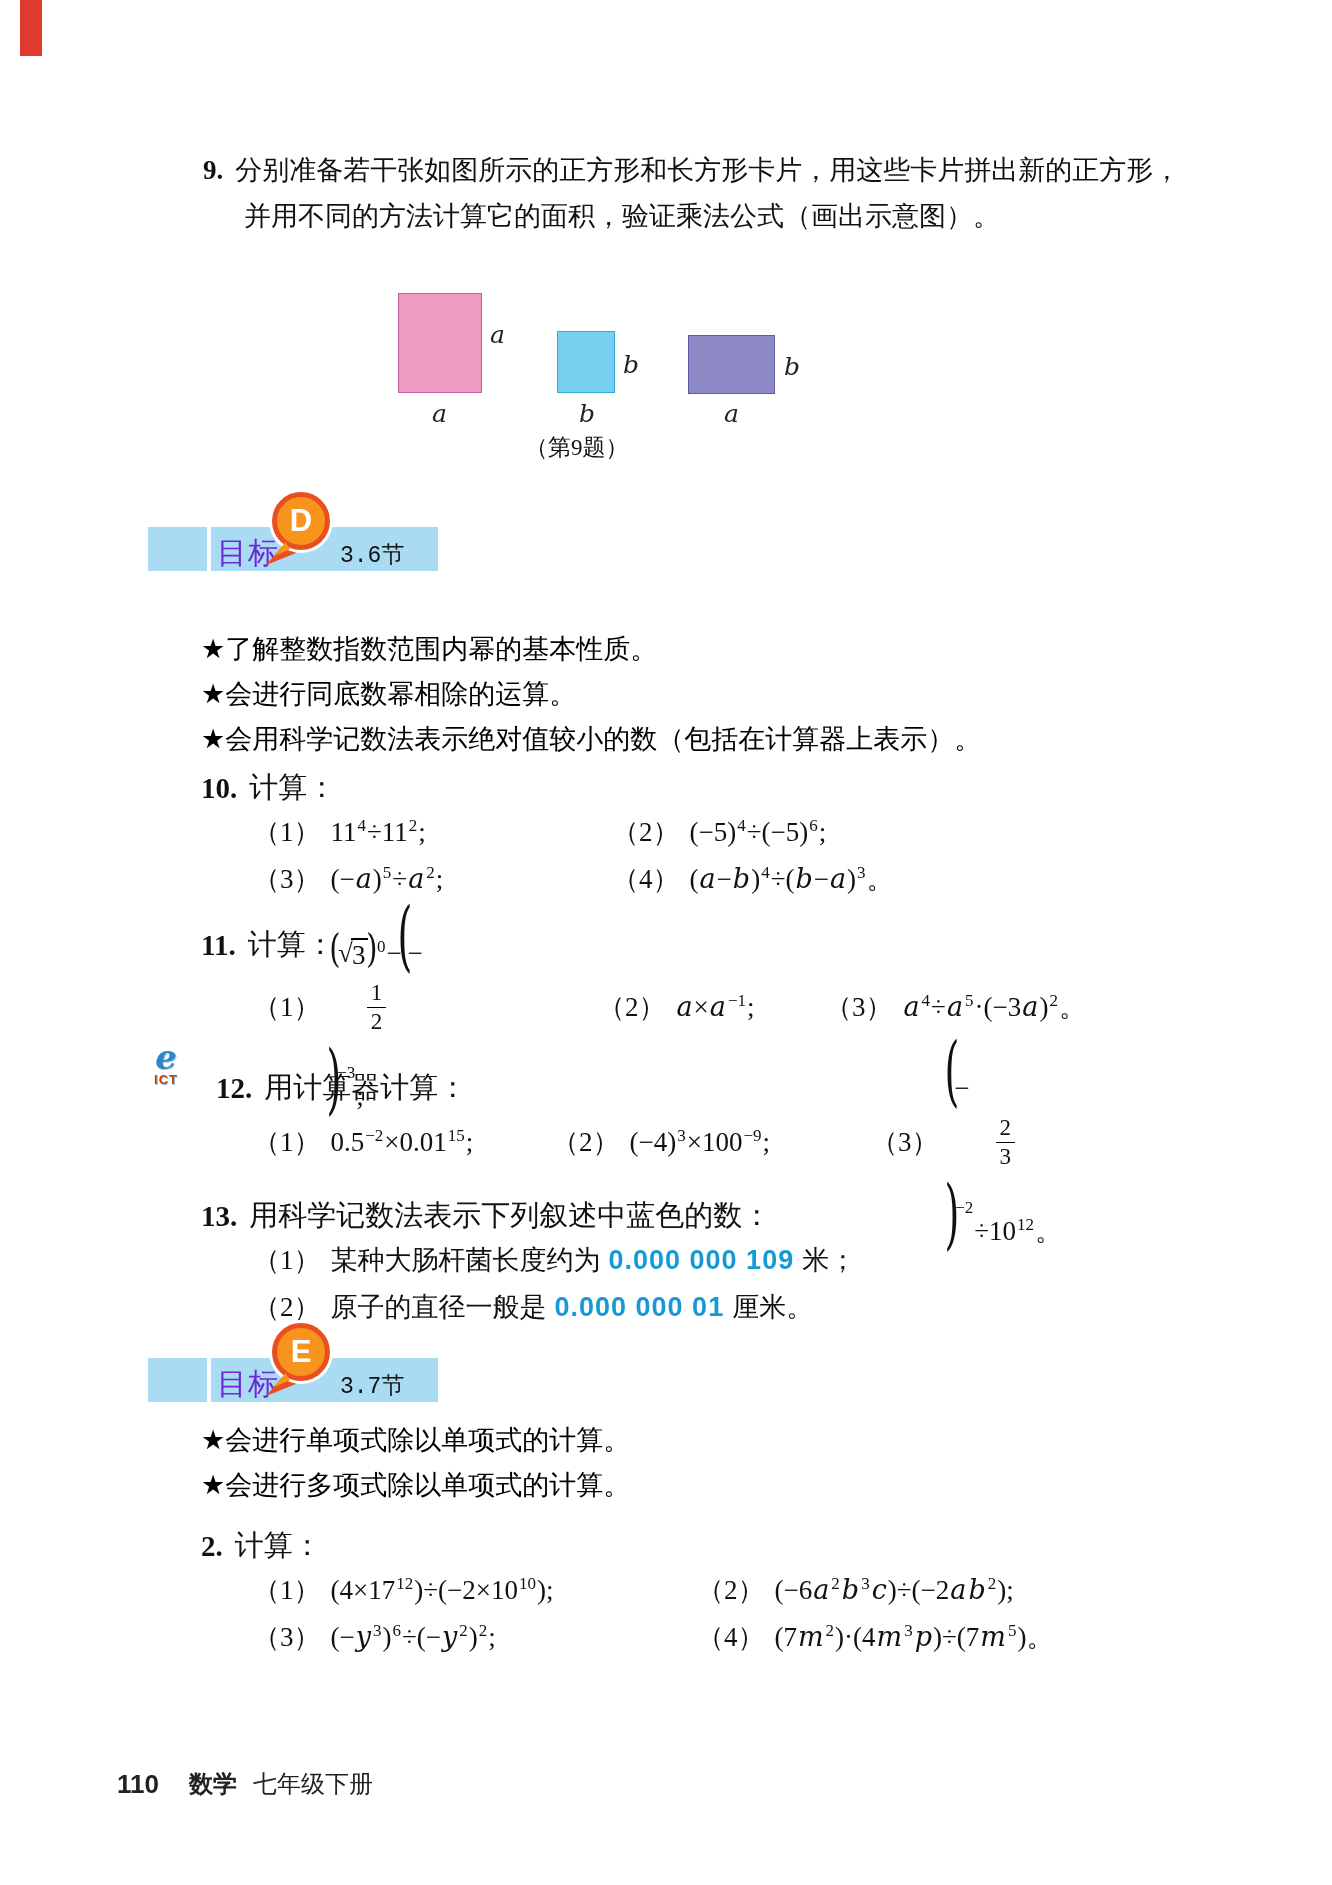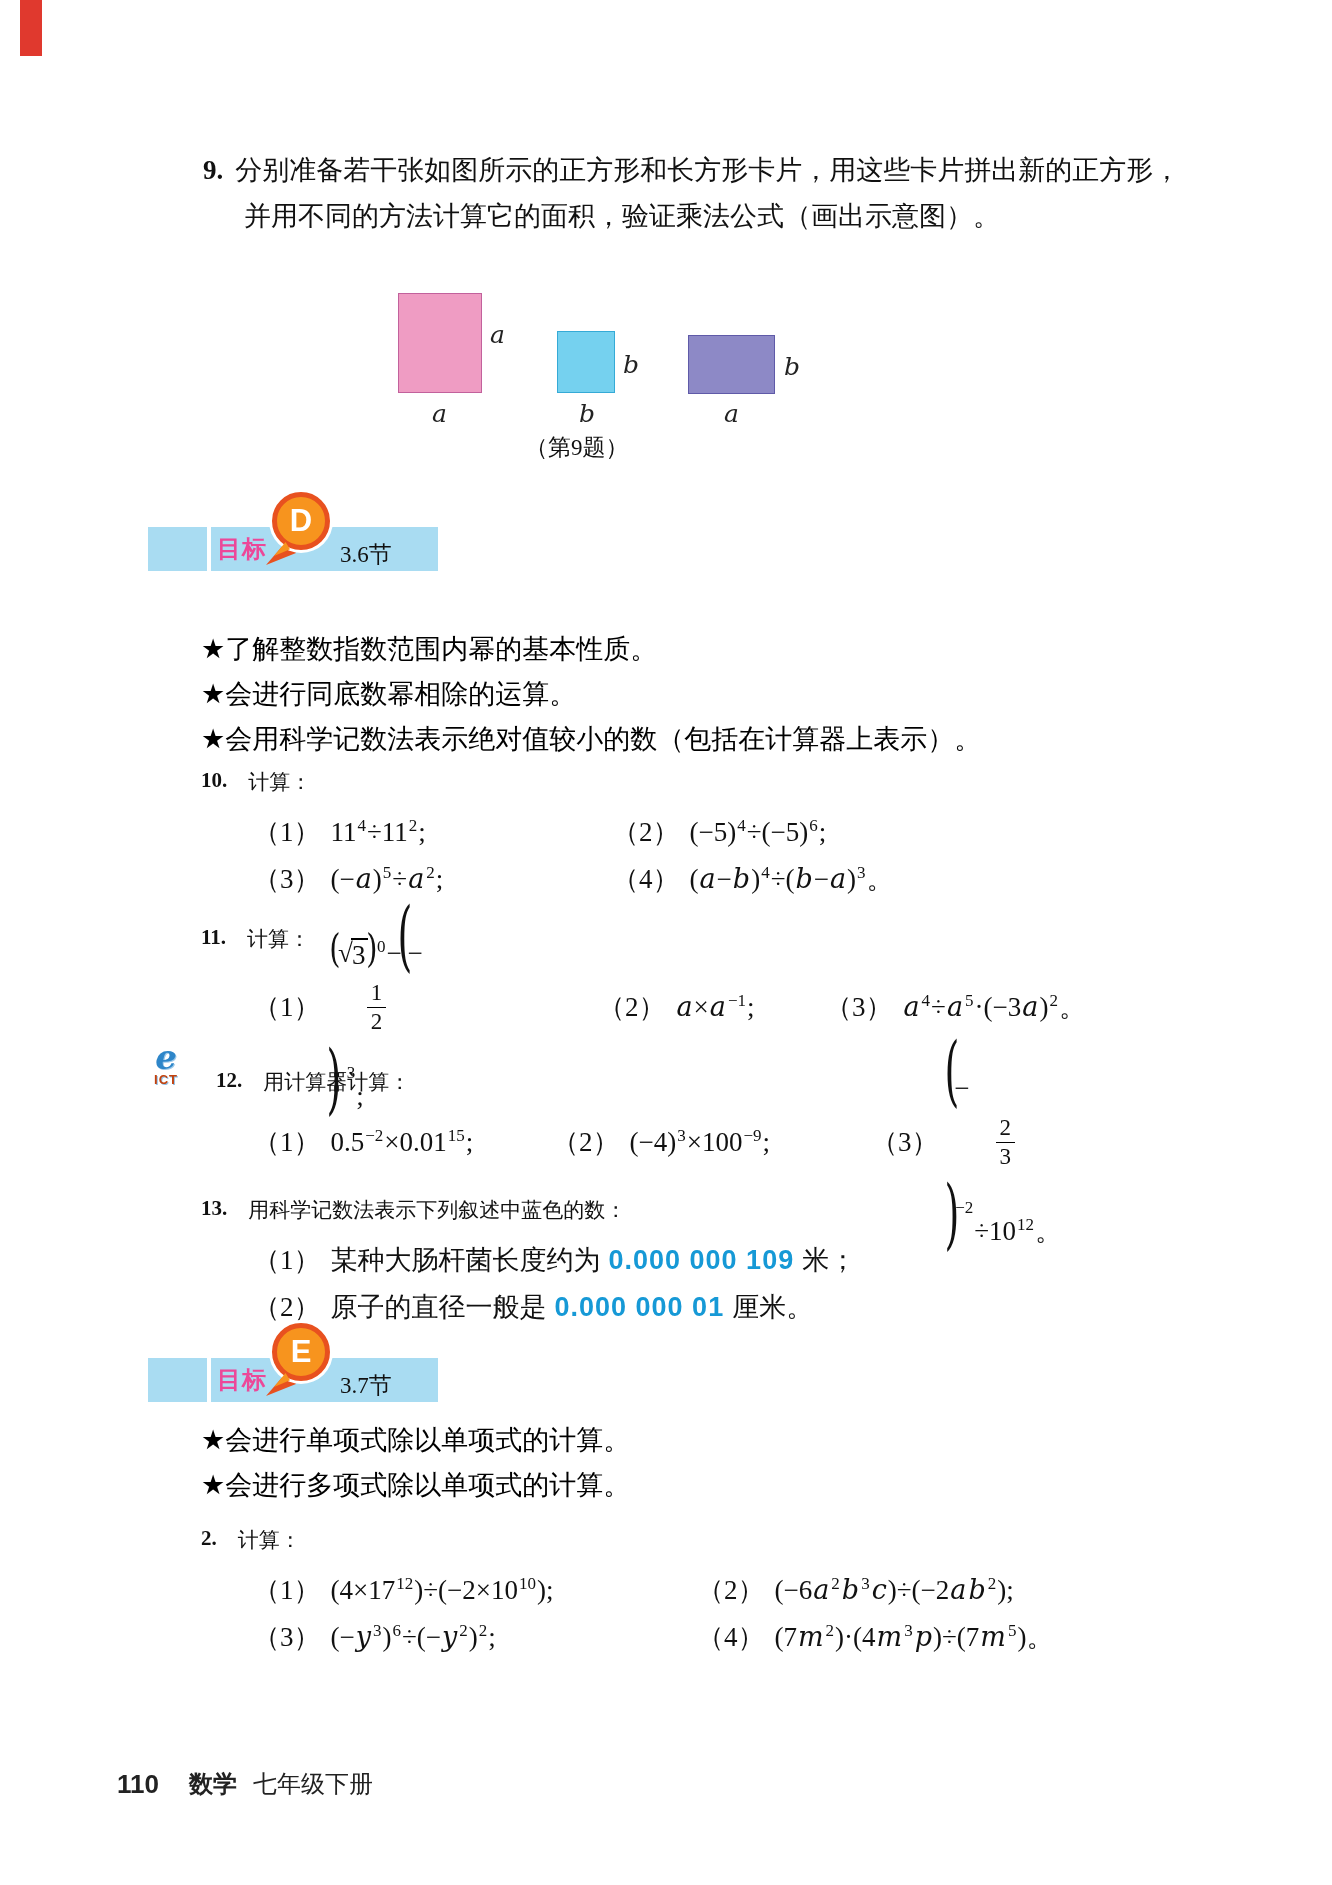--- a/index.html
+++ b/index.html
@@ -5,43 +5,43 @@
   html,body{margin:0;padding:0;background:#ffffff;}
   .page{position:relative;width:1321px;height:1885px;background:#ffffff;overflow:hidden;
         font-family:"Liberation Serif","DejaVu Serif",serif;color:#111;margin-left:20px;}
 
   
   .red-strip{position:absolute;left:0;top:0;width:22px;height:56px;background:#e0392e;}
 
   
   .p-line{position:absolute;font-size:27px;line-height:40px;white-space:nowrap;}
   .p-num{font-weight:bold;margin-right:12px;}
-  .p-head{position:absolute;display:flex;align-items:flex-start;font-size:21px;white-space:nowrap;gap:9px;}
+  .p-head{position:absolute;display:flex;align-items:center;font-size:29px;white-space:nowrap;}
   .p-title{}
 
   
   .shape{position:absolute;box-sizing:border-box;}
   .shape-label{position:absolute;font-family:"DejaVu Serif",serif;font-style:italic;font-size:25px;color:#222;}
   .fig-caption{position:absolute;font-size:23px;color:#111;}
 
   
   .goal-header{position:absolute;width:300px;height:86px;}
   .goal-seg1{position:absolute;left:0;top:35px;width:59px;height:44px;background:#a9dcf2;}
   .goal-seg2{position:absolute;left:63px;top:35px;width:227px;height:44px;background:#a9dcf2;}
   .goal-label{position:absolute;left:69px;top:41px;font-family:"Liberation Sans","DejaVu Sans",sans-serif;
-              font-weight:bold;font-size:24px;color:#ec4899;letter-spacing:1px;}
+              font-weight:normal;font-size:30px;color:#6d28d9;letter-spacing:1px;}
   .goal-tail{position:absolute;left:118px;top:48px;width:30px;height:25px;background:#e8511f;
              clip-path:polygon(0 100%,72% 0,100% 52%);}
   .goal-tail-inner{position:absolute;left:126px;top:50px;width:16px;height:14px;background:#f7941e;
              clip-path:polygon(0 100%,72% 0,100% 52%);}
   .goal-bubble{position:absolute;left:124px;top:0;width:58px;height:58px;box-sizing:border-box;
                background:#f7941e;border:5px solid #e8511f;border-radius:50%;
                box-shadow:0 0 0 3px #ffffff;display:flex;align-items:center;justify-content:center;}
   .goal-letter{font-family:"Liberation Sans","DejaVu Sans",sans-serif;font-weight:bold;font-size:31px;color:#fff;}
-  .goal-section{position:absolute;left:192px;top:47px;font-size:23px;color:#111;}
+  .goal-section{position:absolute;left:192px;top:47px;font-size:23px;color:#111;font-family:Liberation Mono, monospace;}
 
   
   .bullet{position:absolute;font-family:"Liberation Sans","DejaVu Sans",sans-serif;
           font-size:27px;color:#000;white-space:nowrap;}
 
   
   .f-item{position:absolute;display:flex;align-items:center;font-size:27px;white-space:nowrap;}
   .f-item .lbl{margin-right:10px;}
   .row-h44{height:44px;}
   .row-h88{height:88px;}

